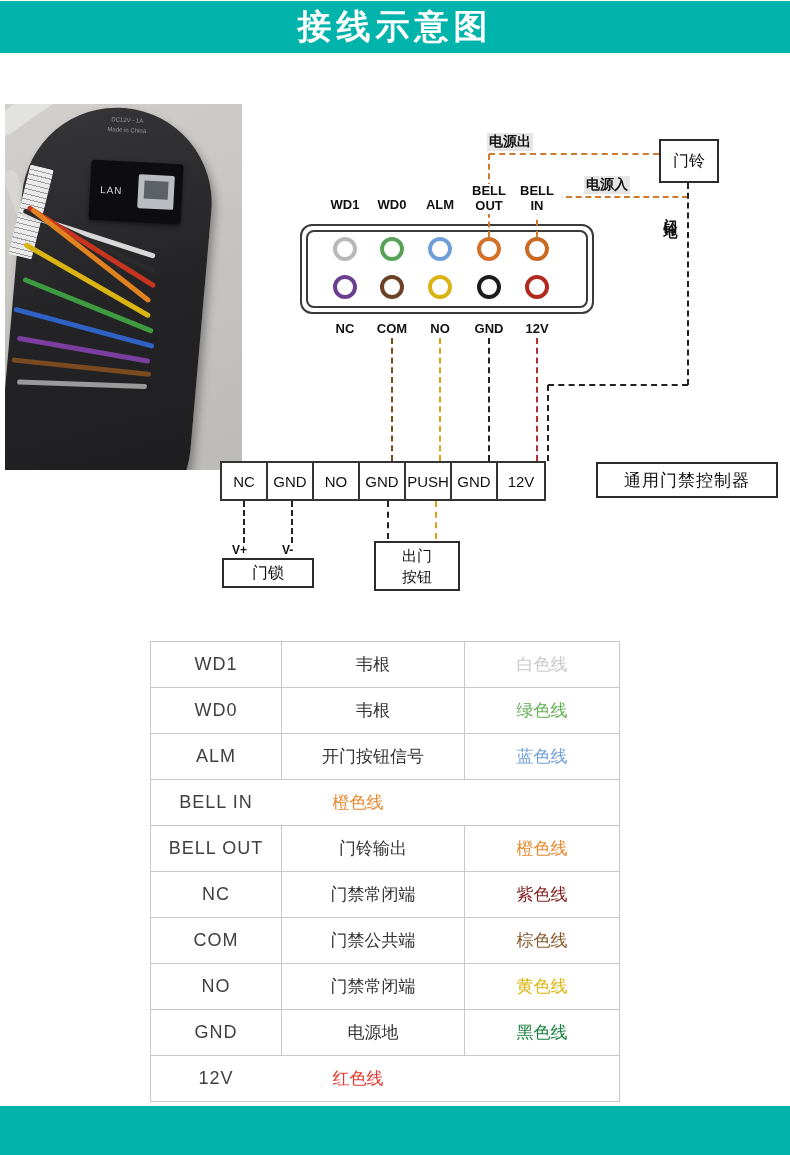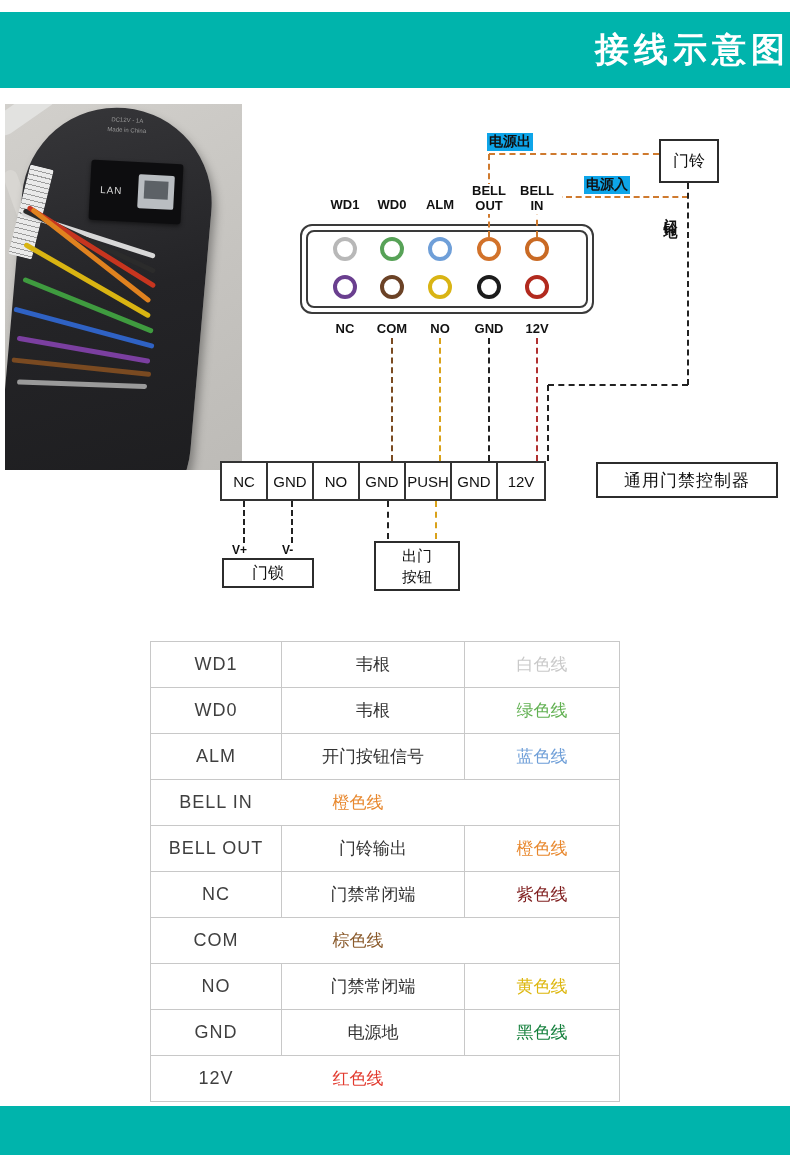--- a/index.html
+++ b/index.html
@@ -1,20 +1,20 @@
 <!DOCTYPE html>
 <html><head>
 <meta charset="utf-8">
 <style>
   * { margin:0; padding:0; box-sizing:border-box; }
   body { background:#fff; font-family:"Liberation Sans","DejaVu Sans",sans-serif; }
   #page { position:relative; width:790px; height:1155px; background:#fff; overflow:hidden; margin:0 auto; }
 
   .band { position:absolute; left:0; width:790px; background:#00b4ac; }
-  .top-band { top:12px; height:76px; display:flex; align-items:center; justify-content:flex-end; }
+  .top-band { top:1px; height:52px; display:flex; align-items:center; justify-content:center; }
   .bottom-band { top:1106px; height:49px; }
   .page-title { color:#fff; font-size:34px; font-weight:bold; letter-spacing:5px; }
 
   
   .photo { position:absolute; left:5px; top:104px; width:237px; height:366px; overflow:hidden;
            background:linear-gradient(150deg,#d2d0cc 0%,#c6c4c0 55%,#bdbbb7 100%); }
   .cable { position:absolute; border-radius:10px; }
   .device-body { position:absolute; left:25px; top:4px; width:190px; height:430px; border-radius:95px;
                  background:linear-gradient(160deg,#37373a 0%,#242427 45%,#1c1c1e 100%);
                  transform:rotate(5deg); transform-origin:top center; box-shadow:4px 6px 10px rgba(0,0,0,.35); }
@@ -34,21 +34,21 @@
   .vline { position:absolute; width:0; border-left:2px dashed #222; z-index:1; }
   .hline { position:absolute; height:0; border-top:2px dashed #222; z-index:1; }
   .pin-label { position:absolute; width:50px; text-align:center; font-size:13px; font-weight:bold; color:#111;
                background:#fff; line-height:1.15; z-index:2; }
   .circle { position:absolute; width:24px; height:24px; border-radius:50%; border:4px solid #888; background:#fff; z-index:2; }
   .conn-outer { position:absolute; left:300px; top:224px; width:294px; height:90px;
                 border:2.5px solid #3a3a3a; border-radius:12px; background:#fff; }
   .conn-inner { position:absolute; left:4px; top:4px; right:4px; bottom:4px; border:2px solid #3a3a3a; border-radius:8px; }
   .obox { position:absolute; border:2px solid #2c2c2c; background:#fff; display:flex; align-items:center;
           justify-content:center; font-size:16px; color:#111; z-index:2; }
-  .small-label { position:absolute; font-size:14px; font-weight:bold; color:#111; background:#0ea5e9; z-index:2; padding:0 2px; }
+  .small-label { position:absolute; font-size:14px; font-weight:bold; color:#111; background:#e5e5e5; z-index:2; padding:0 2px; }
   .tiny-label { position:absolute; font-size:12px; font-weight:bold; color:#111; z-index:2; }
   .vert-text { position:absolute; writing-mode:vertical-rl; text-orientation:upright; font-size:14px; font-weight:bold;
                letter-spacing:4px; color:#111; z-index:2; }
   .tstrip { position:absolute; left:220px; top:461px; display:flex; border:2px solid #333; background:#fff; z-index:2; }
   .tcell { width:46px; height:36px; display:flex; align-items:center; justify-content:center; font-size:15px;
            color:#111; border-right:2px solid #333; }
   .tcell:last-child { border-right:none; }
   .wrap2 { width:34px; word-break:break-all; text-align:center; line-height:1.4; font-size:15px; }
 
   
@@ -195,20 +195,21 @@
       <div class="pcell pc2">门铃输出</div>
       <div class="pcell pc3" style="color: rgb(232, 136, 46);">橙色线</div>
     </div>
     <div class="prow">
       <div class="pcell pc1">NC</div>
       <div class="pcell pc2">门禁常闭端</div>
       <div class="pcell pc3" style="color: #7f1d1d;">紫色线</div>
     </div>
     <div class="prow">
       <div class="pcell pc1">COM</div>
+      <div class="pcell pc2">门禁公共端</div>
       <div class="pcell pc3" style="color: rgb(138, 90, 43);">棕色线</div>
     </div>
     <div class="prow">
       <div class="pcell pc1">NO</div>
       <div class="pcell pc2">门禁常闭端</div>
       <div class="pcell pc3" style="color: rgb(221, 183, 15);">黄色线</div>
     </div>
     <div class="prow">
       <div class="pcell pc1">GND</div>
       <div class="pcell pc2">电源地</div>

